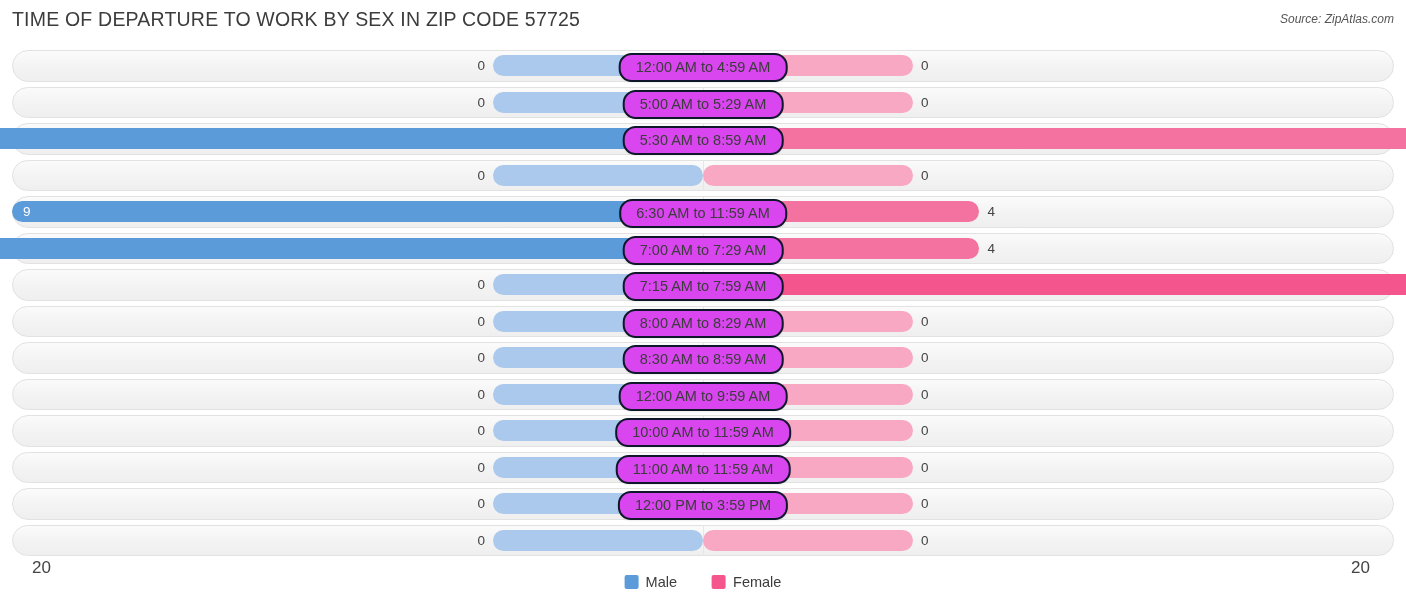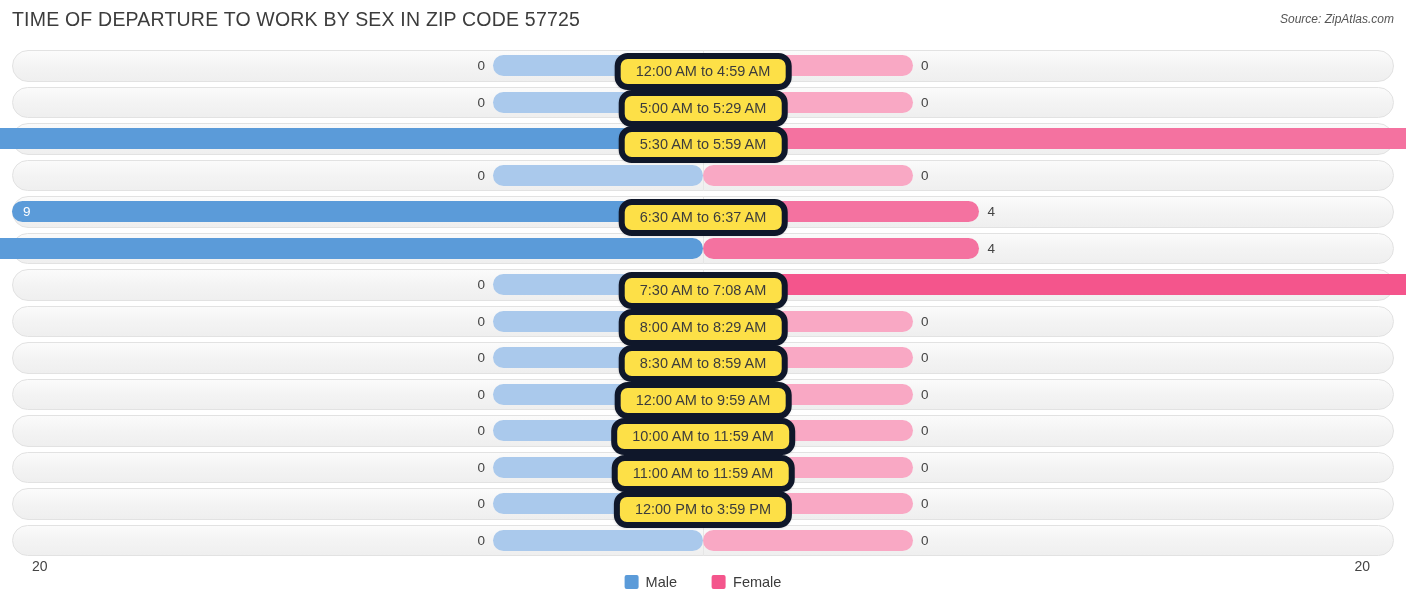--- a/index.html
+++ b/index.html
@@ -119,42 +119,42 @@
 
   
   .cat-pill {
     position: absolute;
     left: 50%;
     top: 3px;
     transform: translateX(-50%);
     height: 25px;
     line-height: 25px;
     padding: 0 15px;
-    background: #fde047;
-    border: 6px solid #0f172a;
+    background: #d946ef;
+    border: 2px solid #0f172a;
     border-radius: 13px;
     font-size: 14.5px;
     color: #3c3c3c;
     white-space: nowrap;
     box-shadow: 0 1px 2px rgba(0,0,0,0.07);
     z-index: 3;
   }
 
   
   .footer {
     position: absolute;
     left: 12px;
     right: 12px;
     bottom: 10px;
     height: 26px;
   }
   .axis-left, .axis-right {
     position: absolute;
     top: 0;
-    font-size: 14px;
+    font-size: 17px;
     color: #444444;
   }
   .axis-left { left: 20px; }
   .axis-right { right: 24px; }
   .legend {
     position: absolute;
     left: 50%;
     top: 16px;
     transform: translateX(-50%);
     display: flex;
@@ -207,59 +207,60 @@
         <div class="bar bar-female" style="width: 15.2%; background: rgb(249, 168, 196);">
           <div class="val outside-female">0</div>
         </div>
         <div class="cat-pill">5:00 AM to 5:29 AM</div>
       </div>
       <div class="row">
         <div class="track"></div>
         <div class="center-line"></div>
         <div class="bar bar-male" style="width: 70%; background: rgb(91, 155, 217);"></div>
         <div class="bar bar-female" style="width: 60%; background: rgb(244, 114, 160);"></div>
-        <div class="cat-pill">5:30 AM to 5:59 AM</div>
+        <div class="cat-pill">5:30 AM to 8:59 AM</div>
       </div>
       <div class="row">
         <div class="track"></div>
         <div class="center-line"></div>
         <div class="bar bar-male" style="width: 15.2%; background: rgb(170, 201, 236);">
           <div class="val outside-male">0</div>
         </div>
         <div class="bar bar-female" style="width: 15.2%; background: rgb(249, 168, 196);">
           <div class="val outside-female">0</div>
         </div>
       </div>
       <div class="row">
         <div class="track"></div>
         <div class="center-line"></div>
         <div class="bar bar-male" style="width: 50%; background: rgb(91, 155, 217);">
           <div class="val inside-male">9</div>
         </div>
         <div class="bar bar-female" style="width: 20%; background: rgb(244, 114, 160);">
           <div class="val outside-female">4</div>
         </div>
-        <div class="cat-pill">6:30 AM to 6:37 AM</div>
+        <div class="cat-pill">6:30 AM to 11:59 AM</div>
       </div>
       <div class="row">
         <div class="track"></div>
         <div class="center-line"></div>
         <div class="bar bar-male" style="width: 60%; background: rgb(91, 155, 217);"></div>
         <div class="bar bar-female" style="width: 20%; background: rgb(244, 114, 160);">
           <div class="val outside-female">4</div>
         </div>
+        <div class="cat-pill">7:00 AM to 7:29 AM</div>
       </div>
       <div class="row">
         <div class="track"></div>
         <div class="center-line"></div>
         <div class="bar bar-male" style="width: 15.2%; background: rgb(170, 201, 236);">
           <div class="val outside-male">0</div>
         </div>
         <div class="bar bar-female" style="width: 90%; background: rgb(244, 85, 140);"></div>
-        <div class="cat-pill">7:30 AM to 7:08 AM</div>
+        <div class="cat-pill">7:15 AM to 7:59 AM</div>
       </div>
       <div class="row">
         <div class="track"></div>
         <div class="center-line"></div>
         <div class="bar bar-male" style="width: 15.2%; background: rgb(170, 201, 236);">
           <div class="val outside-male">0</div>
         </div>
         <div class="bar bar-female" style="width: 15.2%; background: rgb(249, 168, 196);">
           <div class="val outside-female">0</div>
         </div>

